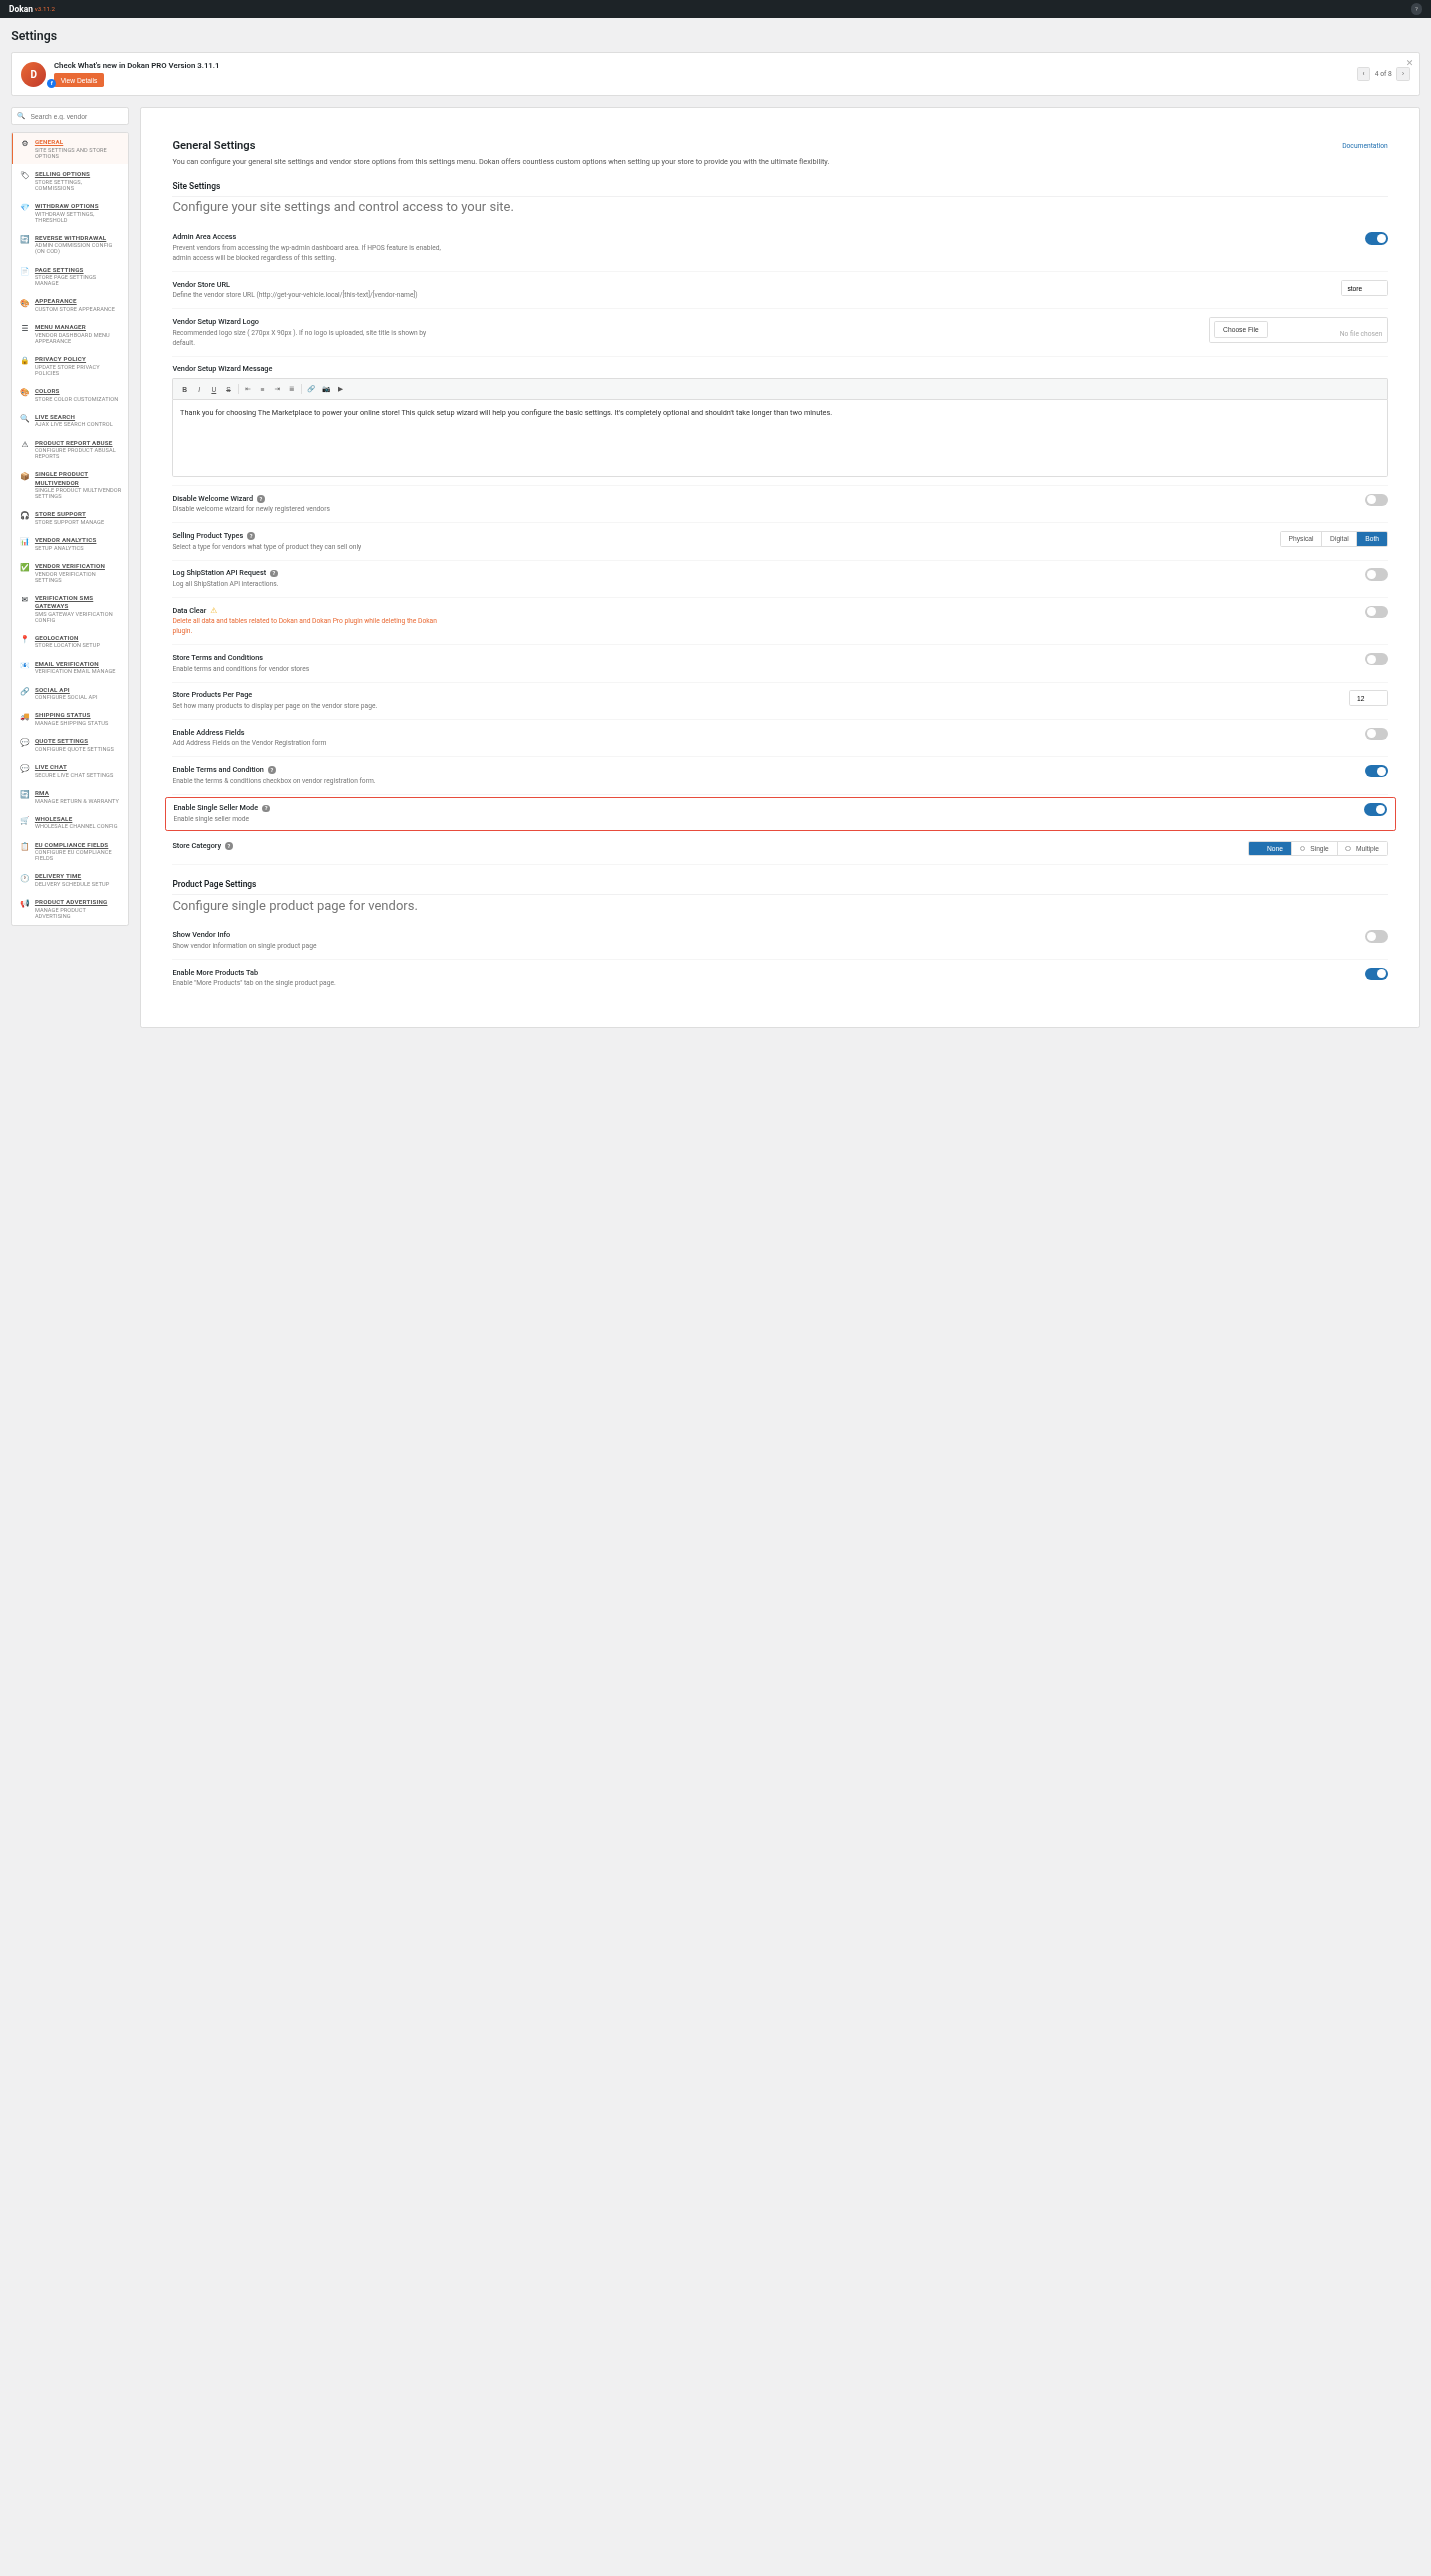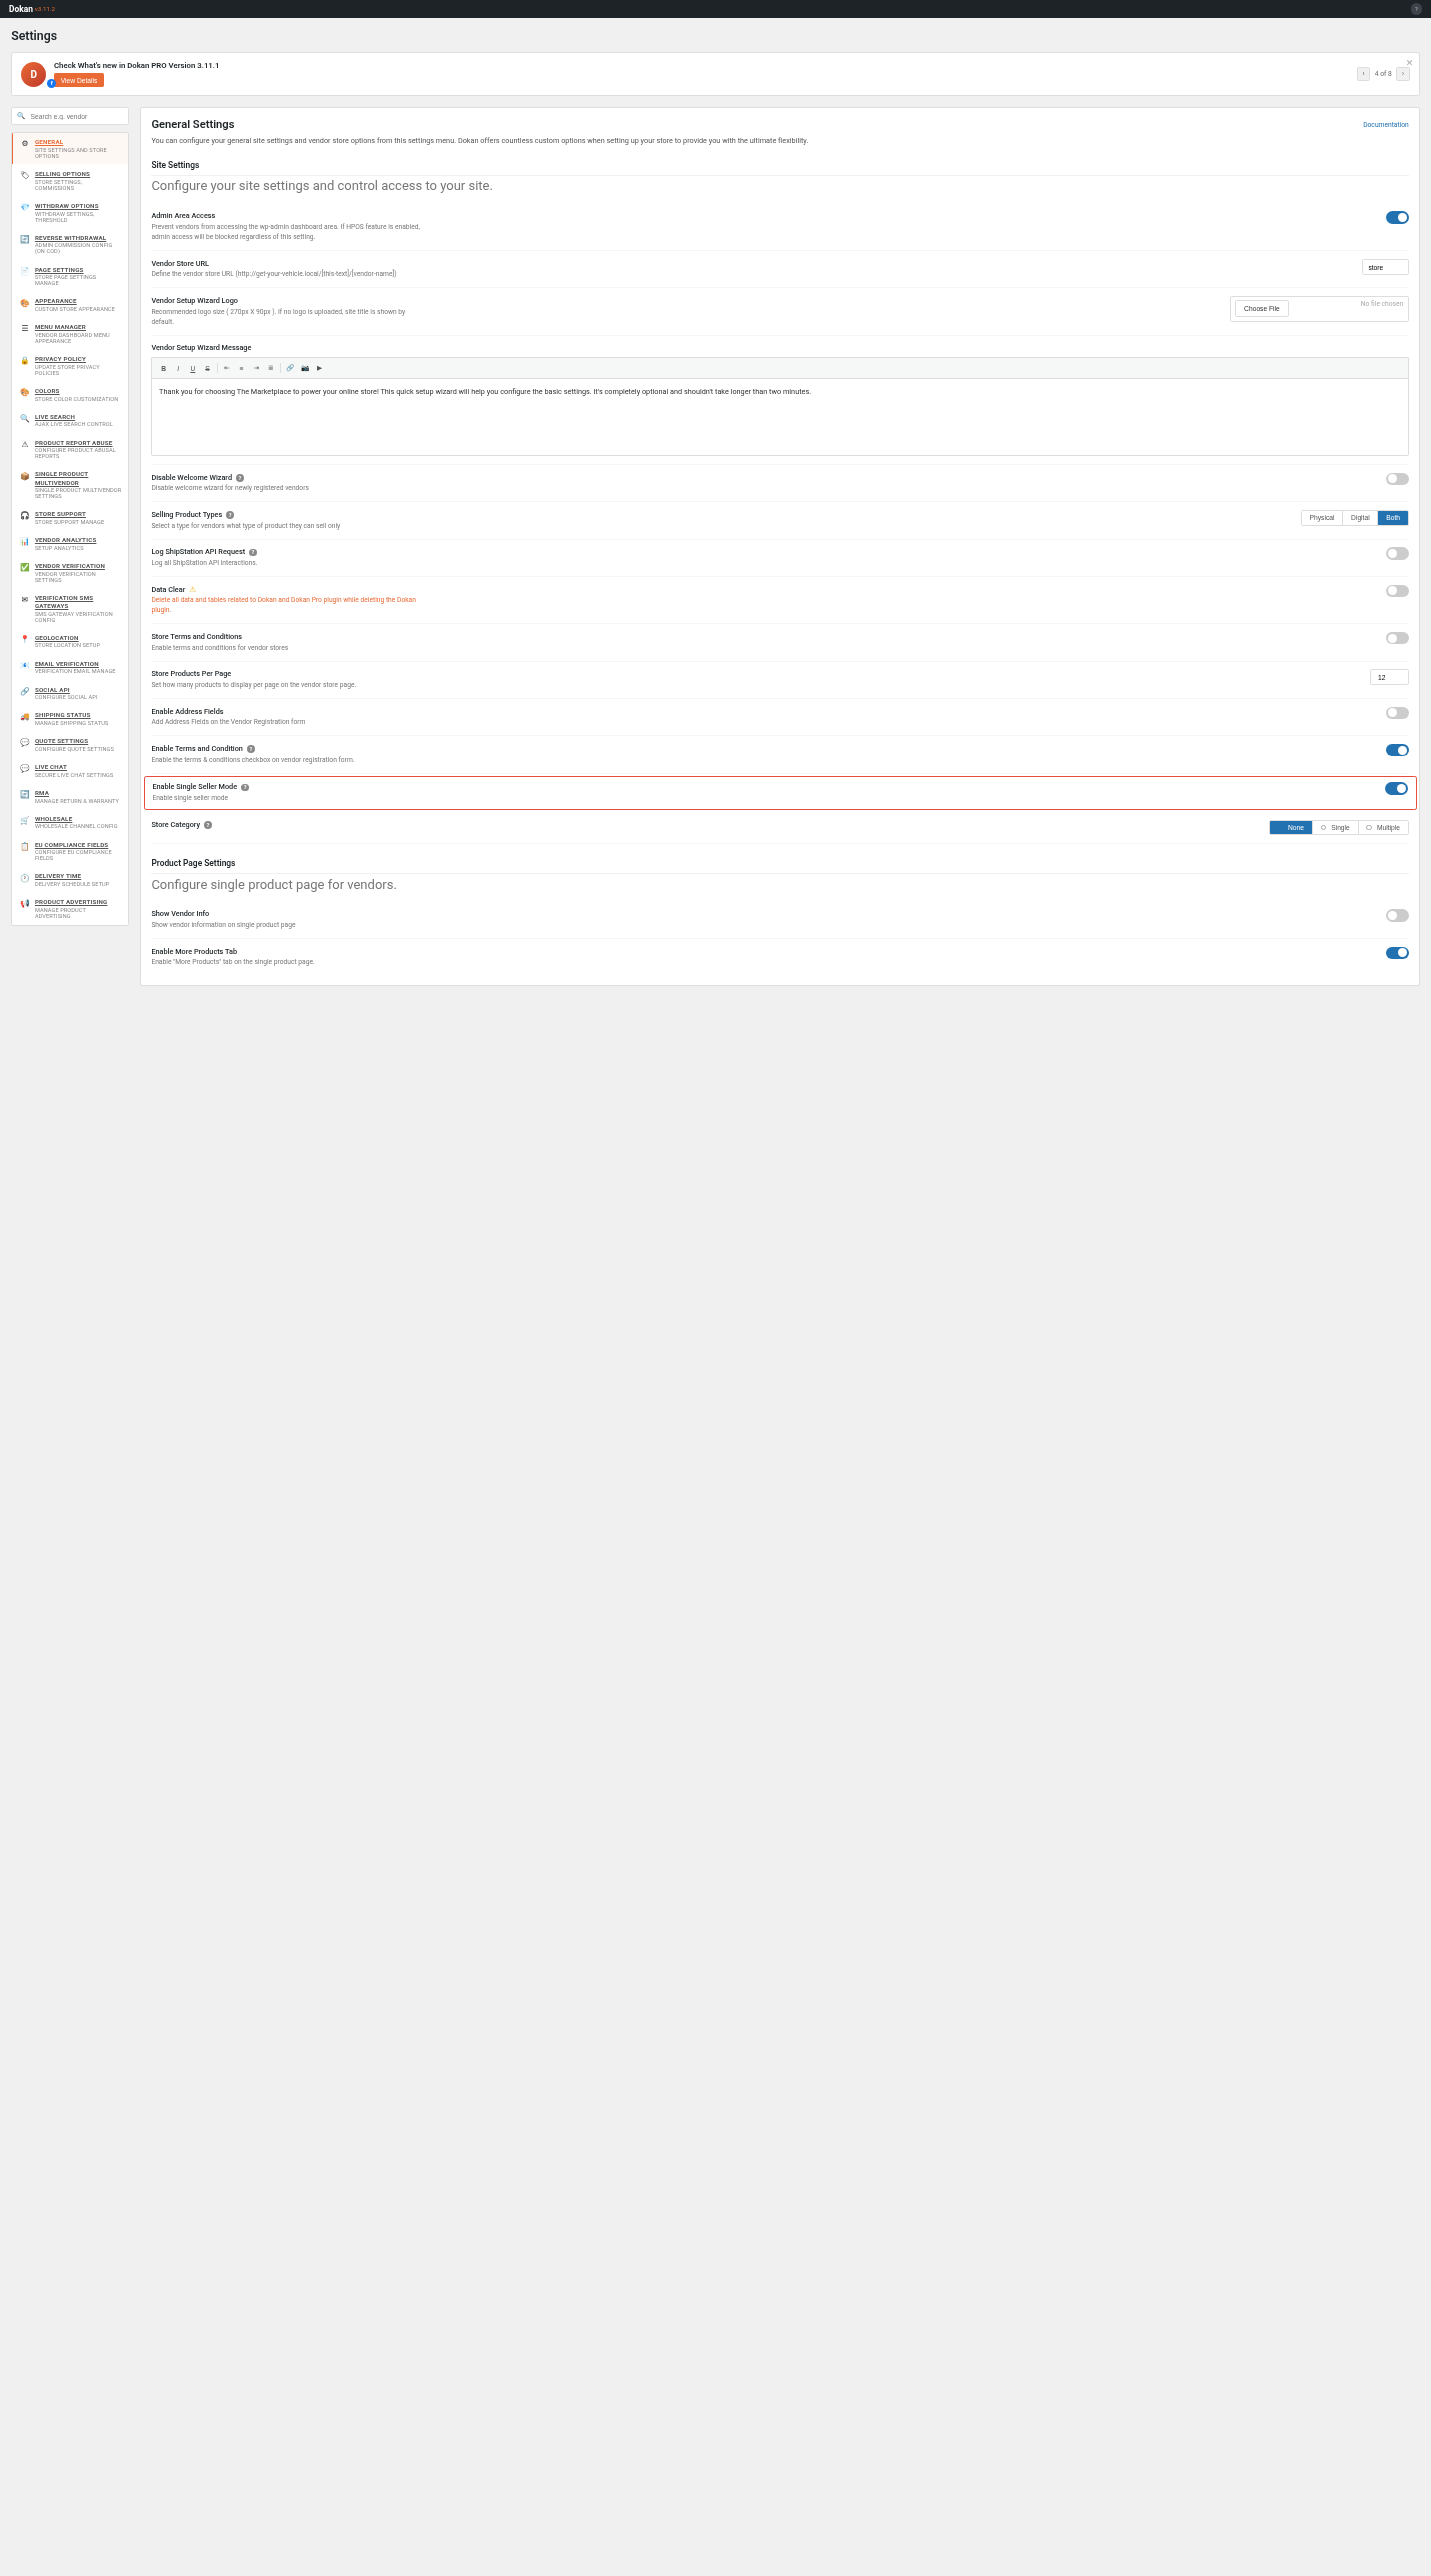--- a/index.html
+++ b/index.html
@@ -40,21 +40,21 @@
     .nav-item { display: flex; align-items: flex-start; gap: 5px; padding: 5.6px 6.7px; cursor: pointer; border-left: 1.7px solid transparent; transition: background 0.15s; }
     .nav-item.active { border-left-color: #e96a35; background: #fef8f5; }
     .nav-item-icon { width: 10px; height: 10px; flex-shrink: 0; margin-top: 0.6px; display: flex; align-items: center; justify-content: center; font-size: 7.8px; }
     .nav-item-content { flex: 1; }
     .nav-item-title { font-size: 6.2px; font-weight: 700; color: #e96a35; text-transform: uppercase; letter-spacing: 0.2px; line-height: 1.3; text-decoration: underline; }
     .nav-item.active .nav-item-title { color: #e96a35; }
     .nav-item:not(.active) .nav-item-title { color: #555; }
     .nav-item-sub { font-size: 5.6px; color: #888; text-transform: uppercase; letter-spacing: 0.1px; margin-top: 0.6px; }
 
     
-    .main { flex: 1; background: #fff; border: 0.6px solid #ddd; border-radius: 2.2px; padding: 10px; }
+    .main { flex: 1; background: #fff; border: 0.6px solid #ddd; border-radius: 2.2px; padding: 31px; }
 
     .main-header { display: flex; align-items: center; justify-content: space-between; margin-bottom: 3.4px; }
     .main-title { font-size: 11.2px; font-weight: 600; color: #1d2327; }
     .doc-link { color: #2271b1; font-size: 6.7px; text-decoration: none; cursor: pointer; }
     .main-desc { font-size: 7.3px; color: #555; line-height: 1.6; margin-bottom: 13.5px; }
 
     
     .section-title { font-size: 8.4px; font-weight: 600; color: #1d2327; margin-bottom: 2.2px; padding-bottom: 5.6px; border-bottom: 0.6px solid #f0f0f1; }
     .section-sub { font-size: 13px; color: #777; margin-bottom: 10px; }
 
@@ -388,21 +388,21 @@
           </div>
         </div>
       </div>
 
       <div class="setting-row">
         <div class="setting-label">
           <div class="setting-name">Vendor Setup Wizard Logo</div>
           <div class="setting-desc">Recommended logo size ( 270px X 90px ). If no logo is uploaded, site title is shown by default.</div>
         </div>
         <div class="setting-control">
-          <div style="border: 0.6px solid #ddd; border-radius: 1.7px; width: 179px; padding: 3.4px 4.5px; display: flex; align-items: flex-start; justify-content: space-between; margin-left: 44px;">
+          <div style="border: 0.6px solid #ddd; border-radius: 1.7px; width: 179px; padding: 3.4px 4.5px; display: flex; align-items: flex-end; justify-content: space-between; margin-left: 44px;">
             <button class="choose-file-btn">Choose File</button>
             <span style="color: #aaa; font-size: 6.7px;">No file chosen</span>
           </div>
         </div>
       </div>
 
       <div class="setting-row" style="flex-direction: column; align-items: flex-start;">
         <div class="setting-name" style="margin-bottom: 4.5px;">Vendor Setup Wizard Message</div>
         <div style="width: 100%;">
           <div class="wysiwyg-toolbar">

